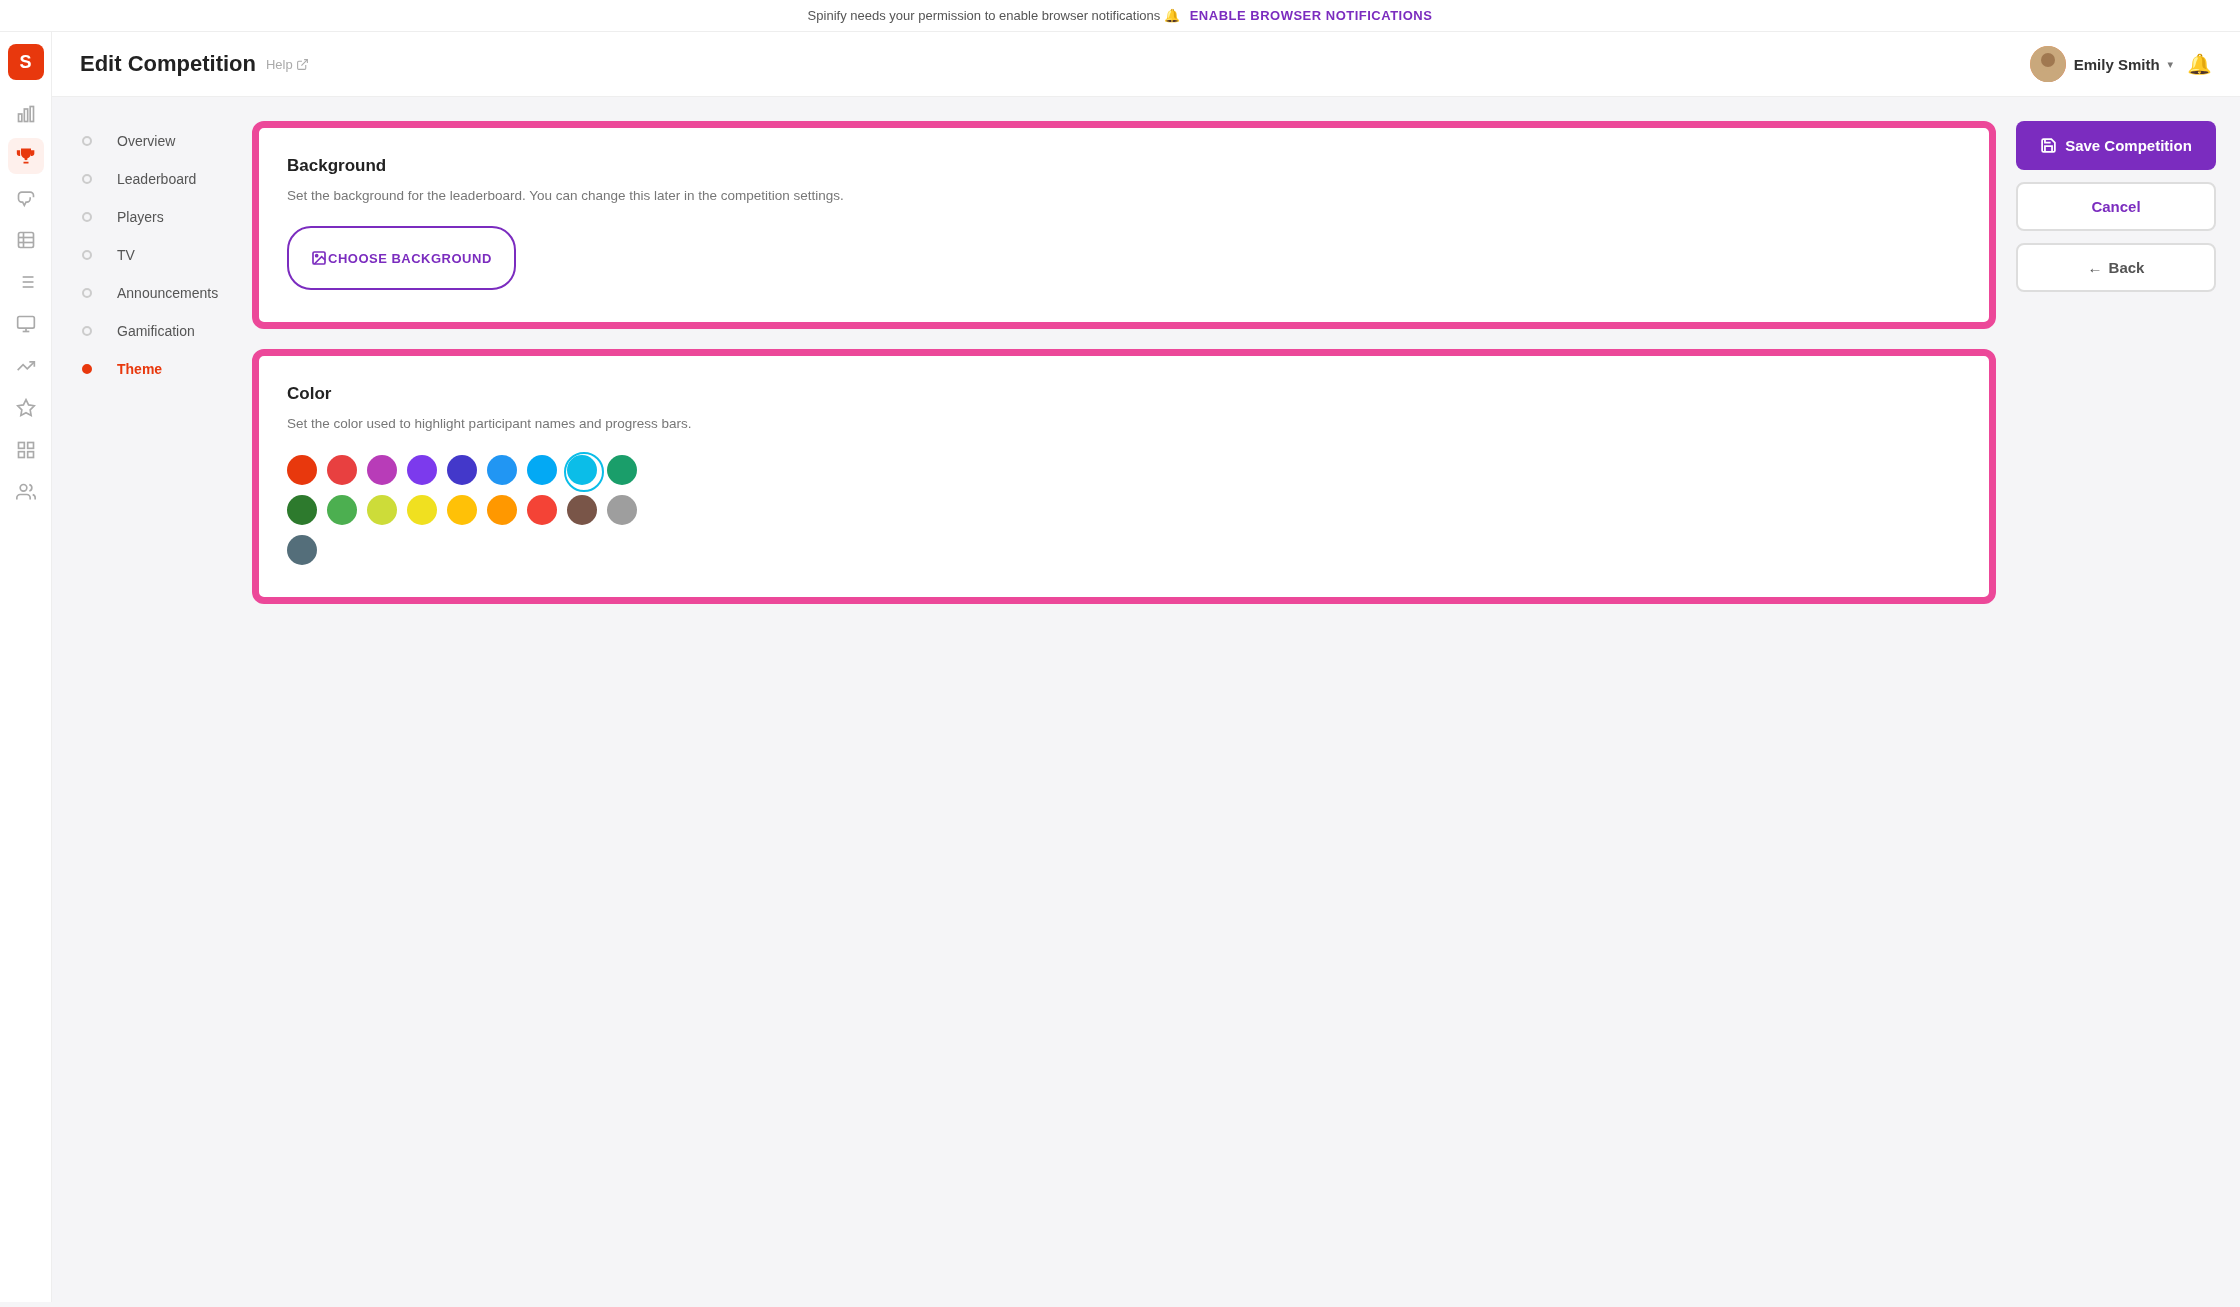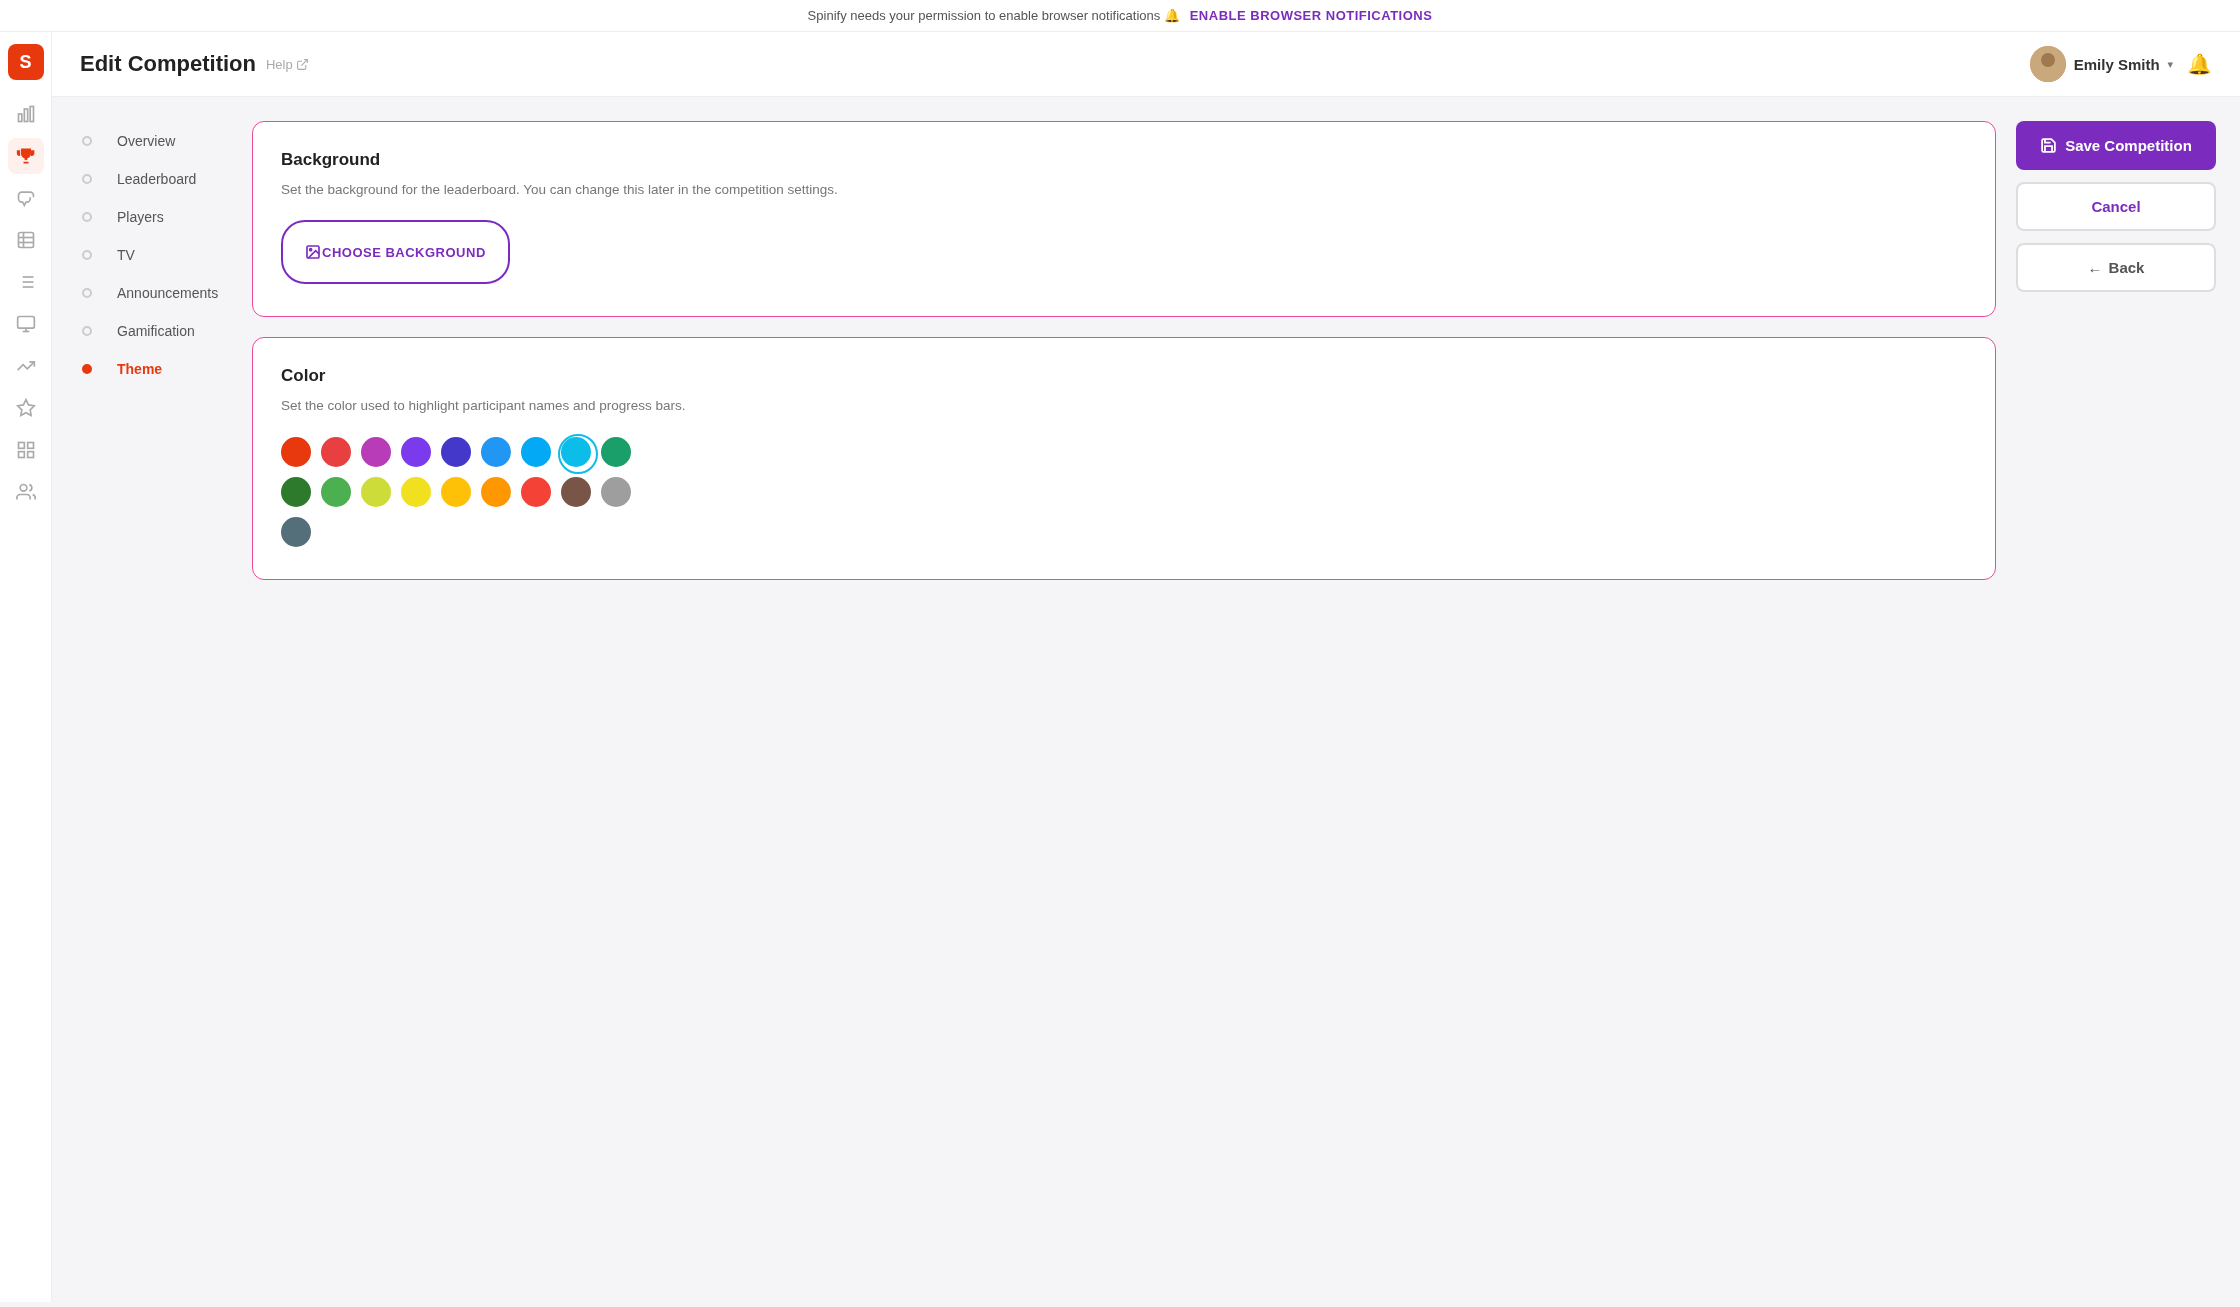--- a/index.html
+++ b/index.html
@@ -146,21 +146,21 @@
       display: flex;
       gap: 20px;
     }
 
     
     .cards-column { flex: 1; display: flex; flex-direction: column; gap: 20px; }
 
     .card {
       background: #fff;
       border-radius: 12px;
-      border: 1px solid #ec4899;
+      border: 7px solid #ec4899;
       padding: 28px 28px 32px;
     }
     .card-title { font-size: 17px; font-weight: 700; color: #222; margin-bottom: 10px; }
     .card-desc { font-size: 13.5px; color: #777; margin-bottom: 20px; line-height: 1.5; }
 
     
     .choose-bg-btn {
       display: inline-flex;
       align-items: center;
       gap: 1px;

